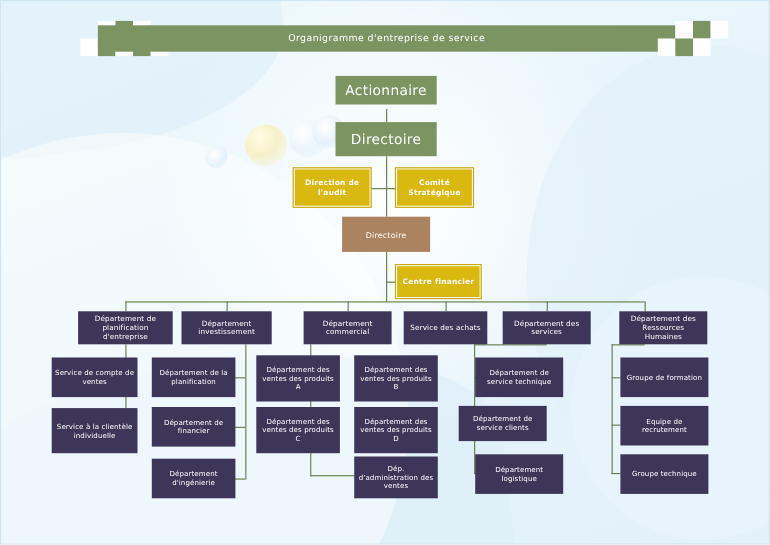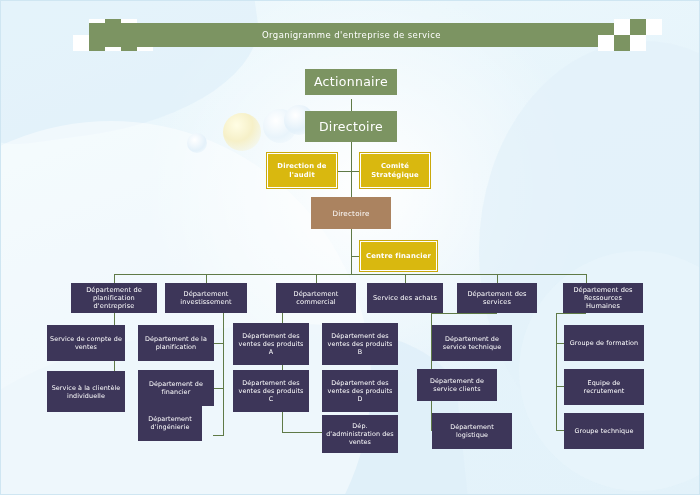--- a/index.html
+++ b/index.html
@@ -208,21 +208,21 @@
   <div class="box navy sub" style="left:46px;top:370px;width:78px;height:41px;">
     <span>Service à la clientèle individuelle</span>
   </div>
 
   <div class="box navy sub" style="left:137px;top:324px;width:76px;height:36px;">
     <span>Département de la planification</span>
   </div>
   <div class="box navy sub" style="left:137px;top:369px;width:76px;height:36px;">
     <span>Département de financier</span>
   </div>
-  <div class="box navy sub" style="left:137px;top:404px;width:64px;height:36px;">
+  <div class="box navy sub" style="left:137px;top:416px;width:76px;height:36px;">
     <span>Département d'ingénierie</span>
   </div>
 
   <div class="box navy sub" style="left:232px;top:322px;width:76px;height:42px;">
     <span>Département des ventes des produits  A</span>
   </div>
   <div class="box navy sub" style="left:321px;top:322px;width:76px;height:42px;">
     <span>Département des ventes des produits B</span>
   </div>
   <div class="box navy sub" style="left:232px;top:369px;width:76px;height:42px;">

